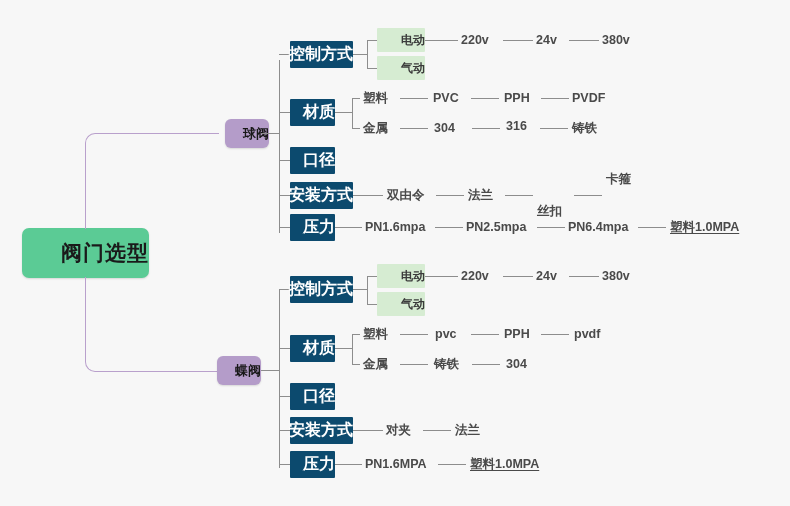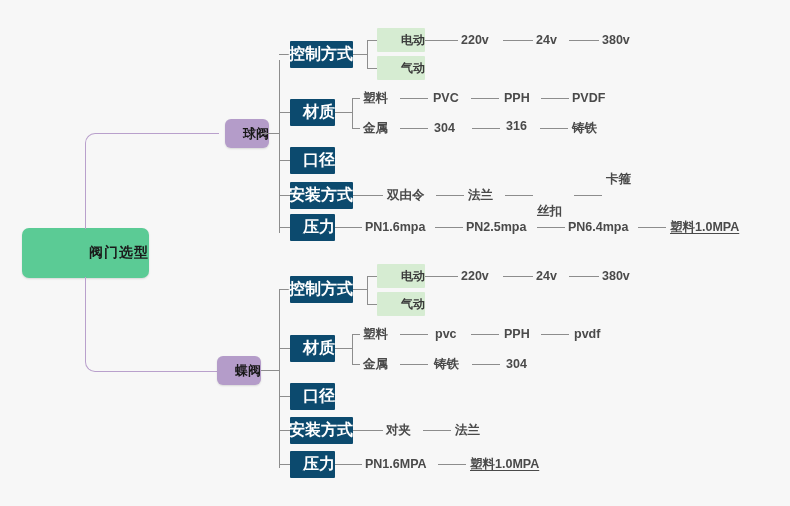--- a/index.html
+++ b/index.html
@@ -56,21 +56,21 @@
     display: flex;
     align-items: center;
     justify-content: flex-end;
     white-space: nowrap;
   }
 
   .node-root {
     background: #5bcb95;
     border-radius: 7px;
     color: #1a1a1a;
-    font-size: 14px;
+    font-size: 21px;
     font-weight: bold;
     letter-spacing: 1px;
     box-shadow: 0 1px 2px rgba(0,0,0,0.13);
   }
 
   .node-branch {
     background: #b49cc9;
     border-radius: 6px;
     color: #181818;
     font-size: 13px;

